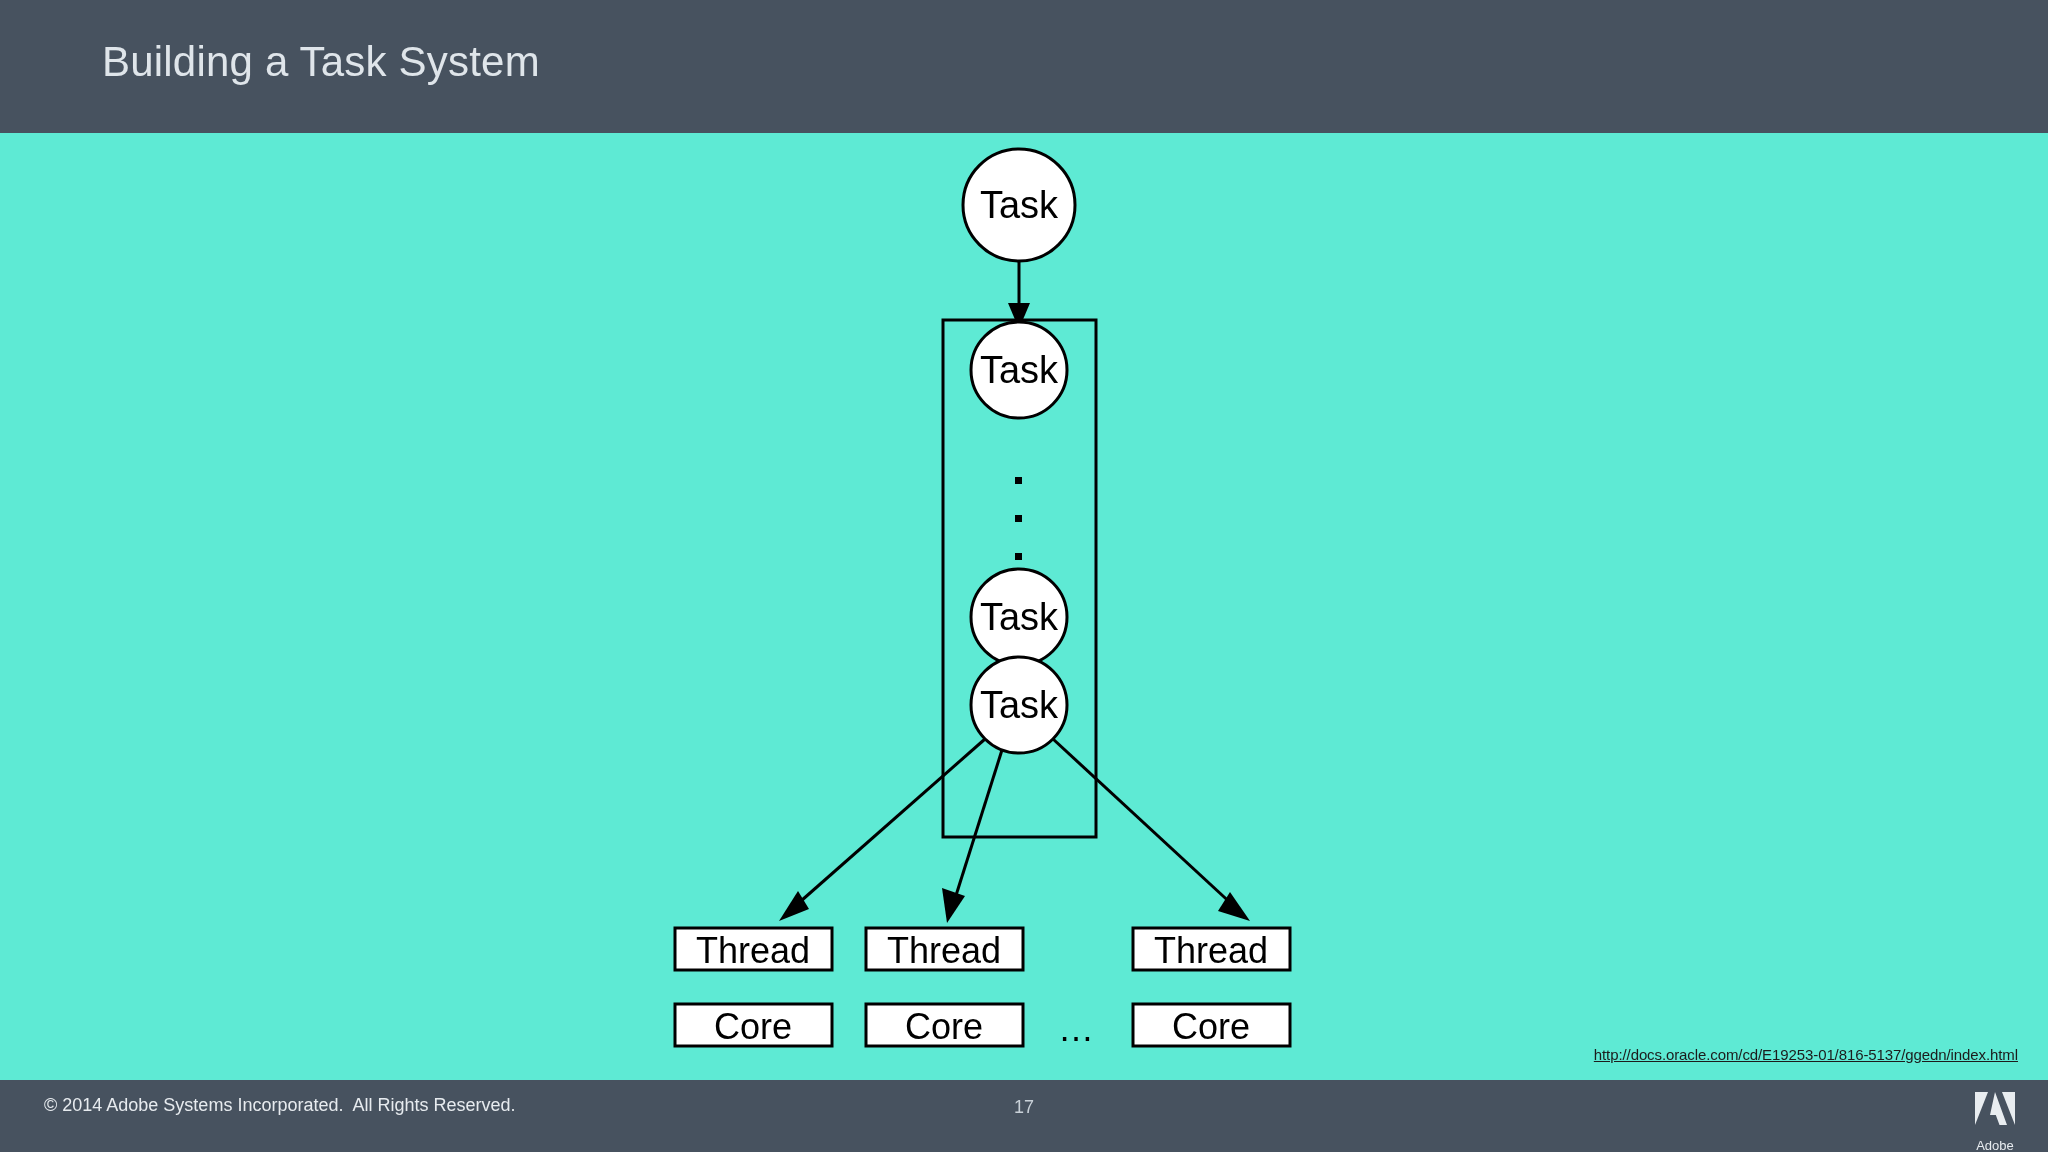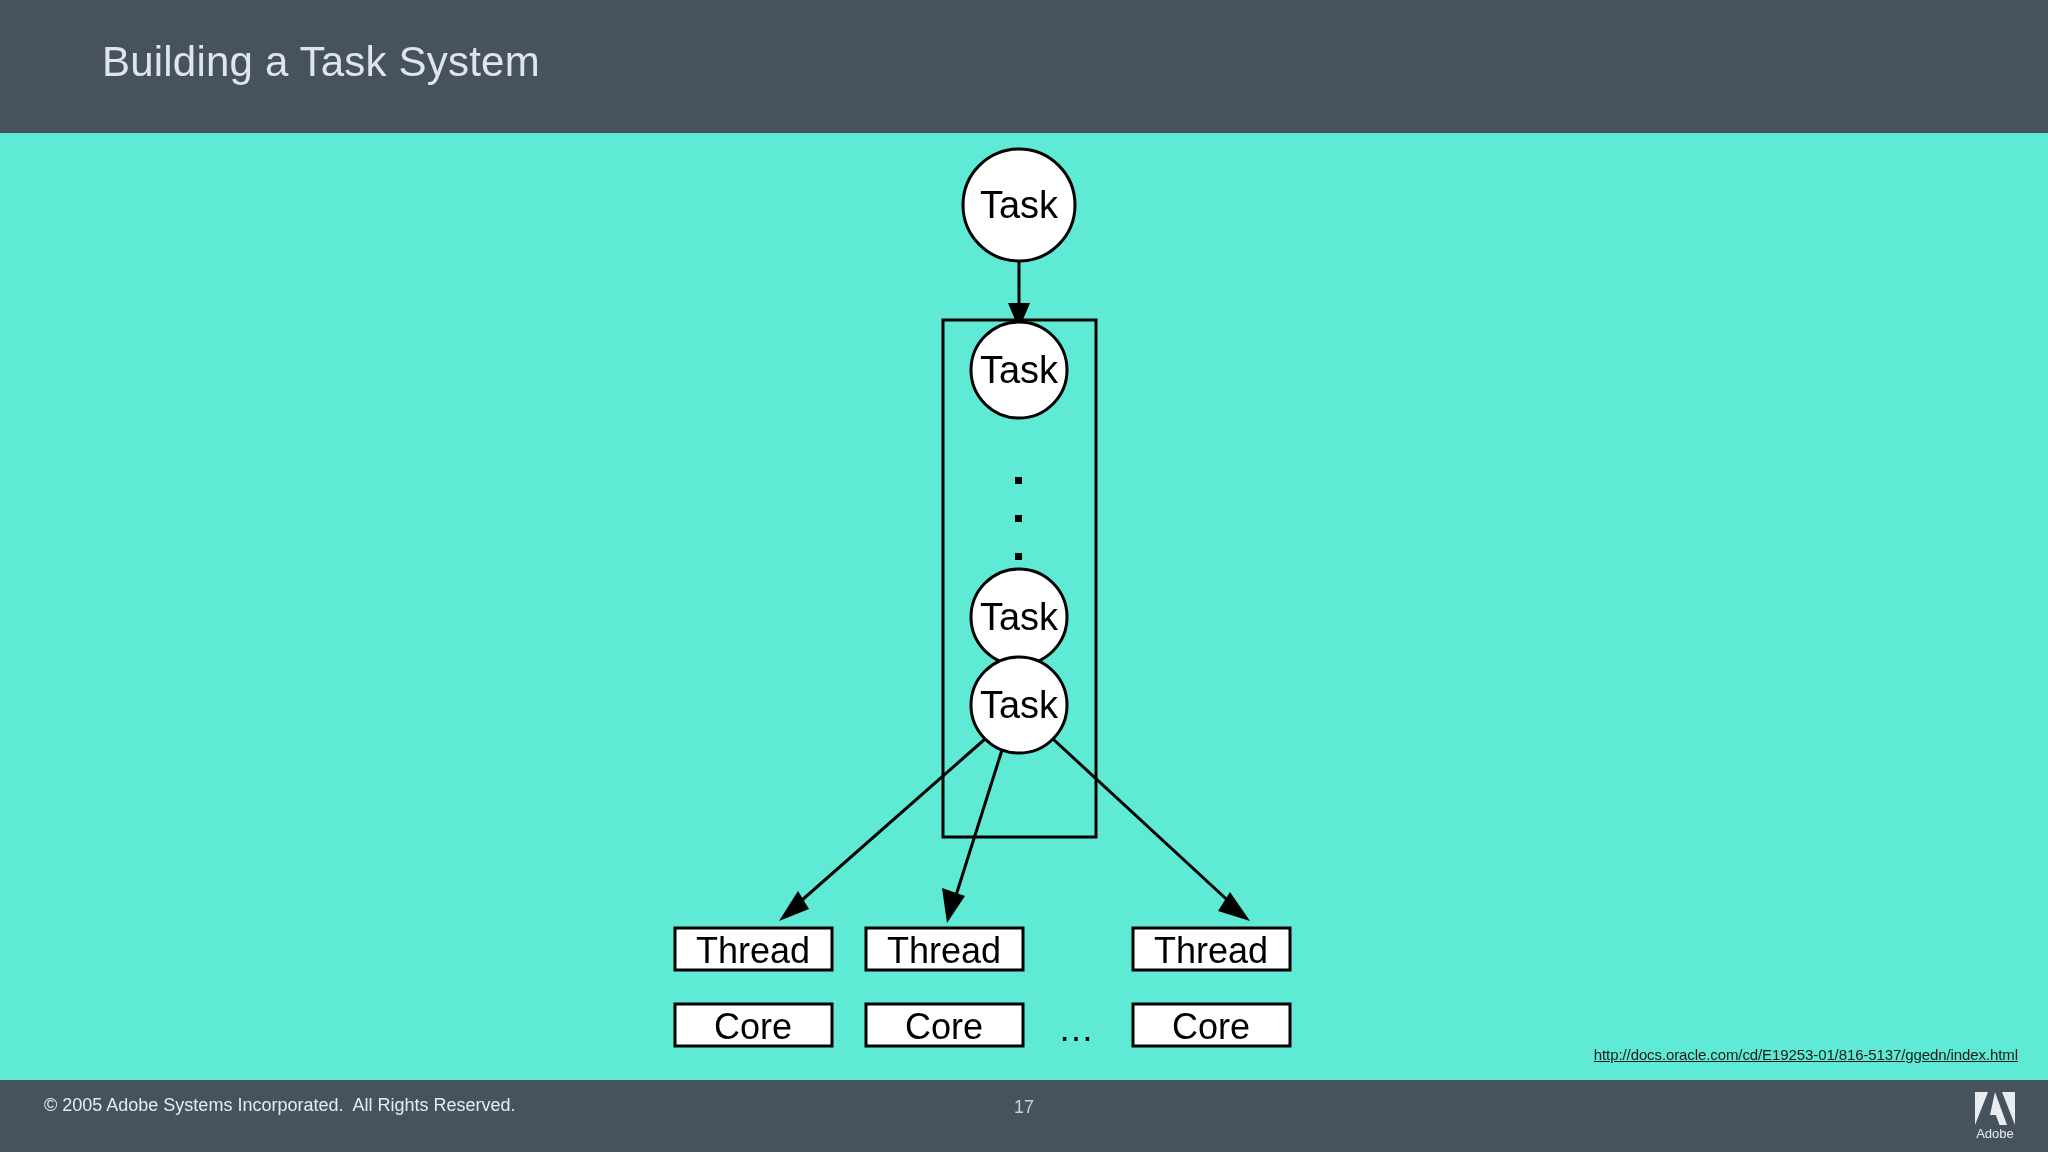--- a/index.html
+++ b/index.html
@@ -138,21 +138,21 @@
     top: 1090px;
     width: 62px;
     height: 56px;
     text-align: center;
   }
   .adobe-logo svg { display: block; margin: 0 auto; }
   .adobe-wordmark {
     font-size: 13px;
     color: #e7ebef;
     line-height: 14px;
-    margin-top: 1px;
+    margin-top: 13px;
   }
 </style>
 </head>
 <body>
 
 <div class="header-bar"></div>
 <div class="slide-title">Building a Task System</div>
 
 <div class="slide-body">
   <div class="diagram">
@@ -231,21 +231,21 @@
         <text class="box-label" x="1211" y="893" text-anchor="middle" dominant-baseline="central">Core</text>
       </g>
 
     </svg>
   </div>
 </div>
 
 <a class="source-link" href="#">http://docs.oracle.com/cd/E19253-01/816-5137/ggedn/index.html</a>
 
 <div class="footer-bar"></div>
-<div class="footer-copyright">© 2005 Adobe Systems Incorporated.  All Rights Reserved.</div>
+<div class="footer-copyright">© 2014 Adobe Systems Incorporated.  All Rights Reserved.</div>
 <div class="footer-pagenum">17</div>
 <div class="adobe-logo">
   <svg width="40" height="36" viewBox="0 0 40 36" xmlns="http://www.w3.org/2000/svg">
     <polygon points="0,35 0,2 13,2" fill="#e9edf0"></polygon>
     <polygon points="40,35 40,2 27,2" fill="#e9edf0"></polygon>
     <polygon points="20,2 32,35 24.5,35 20.8,25 15,25" fill="#e9edf0"></polygon>
   </svg>
   <div class="adobe-wordmark">Adobe</div>
 </div>
 

